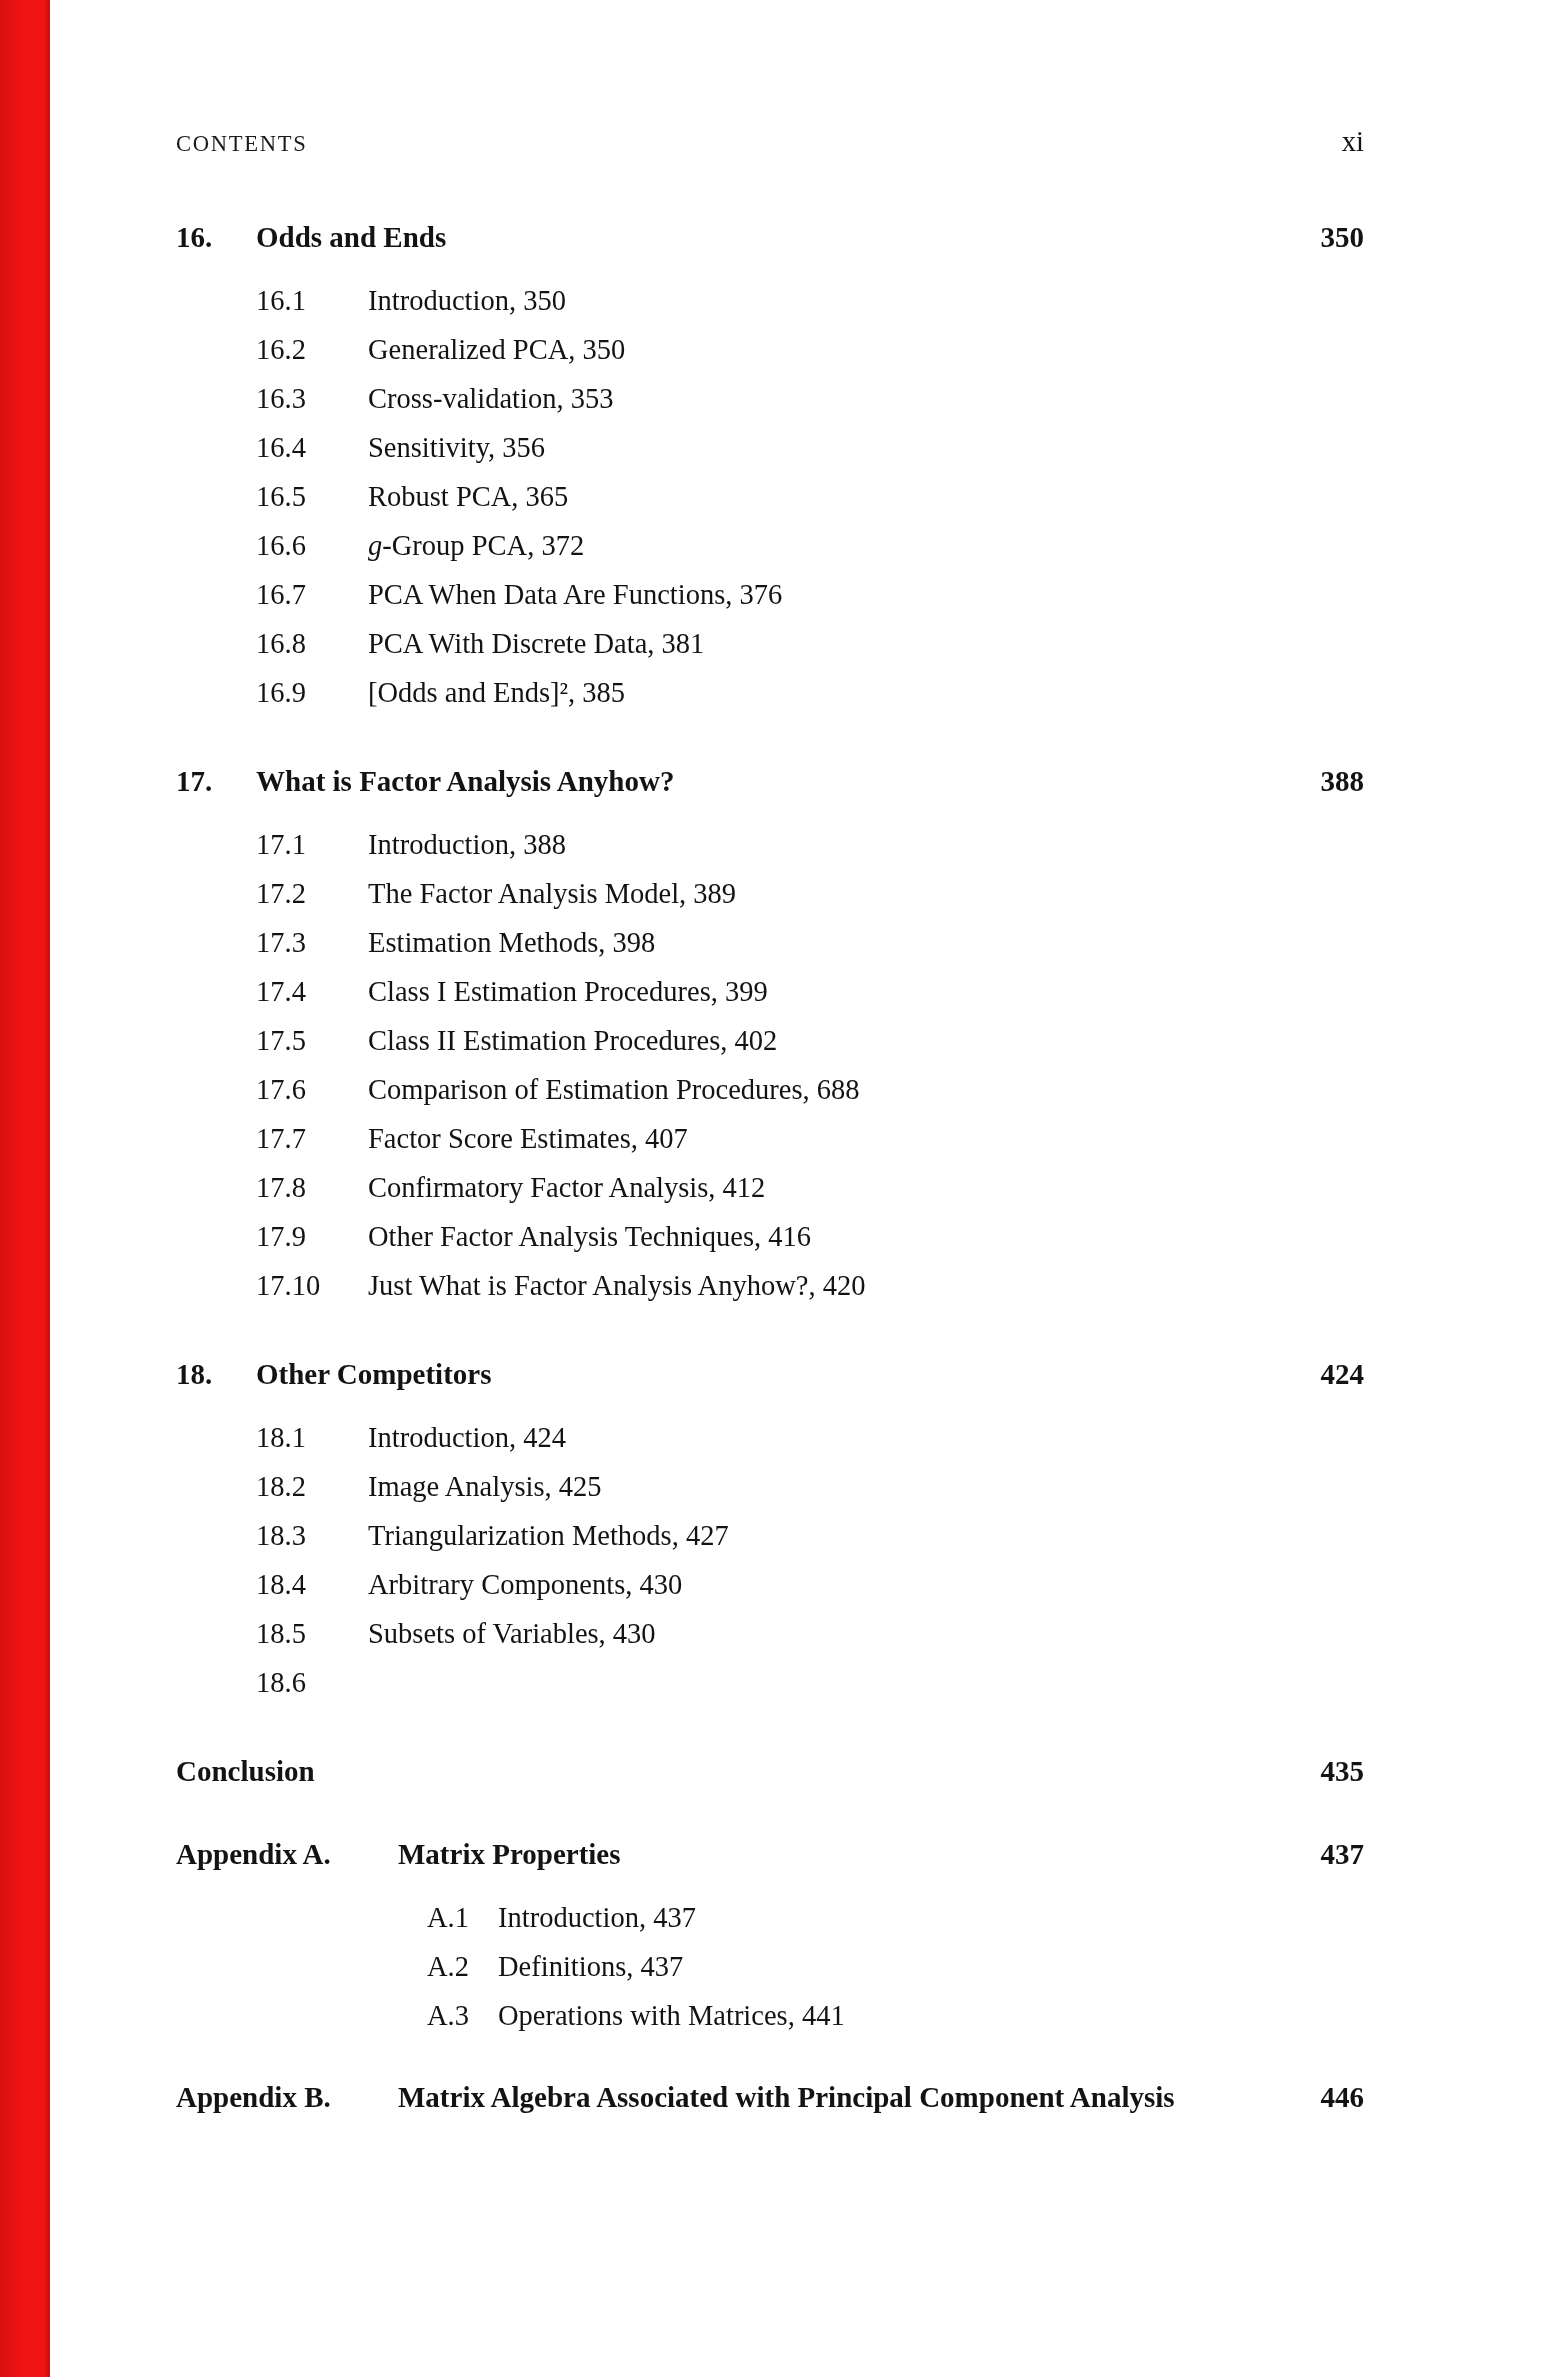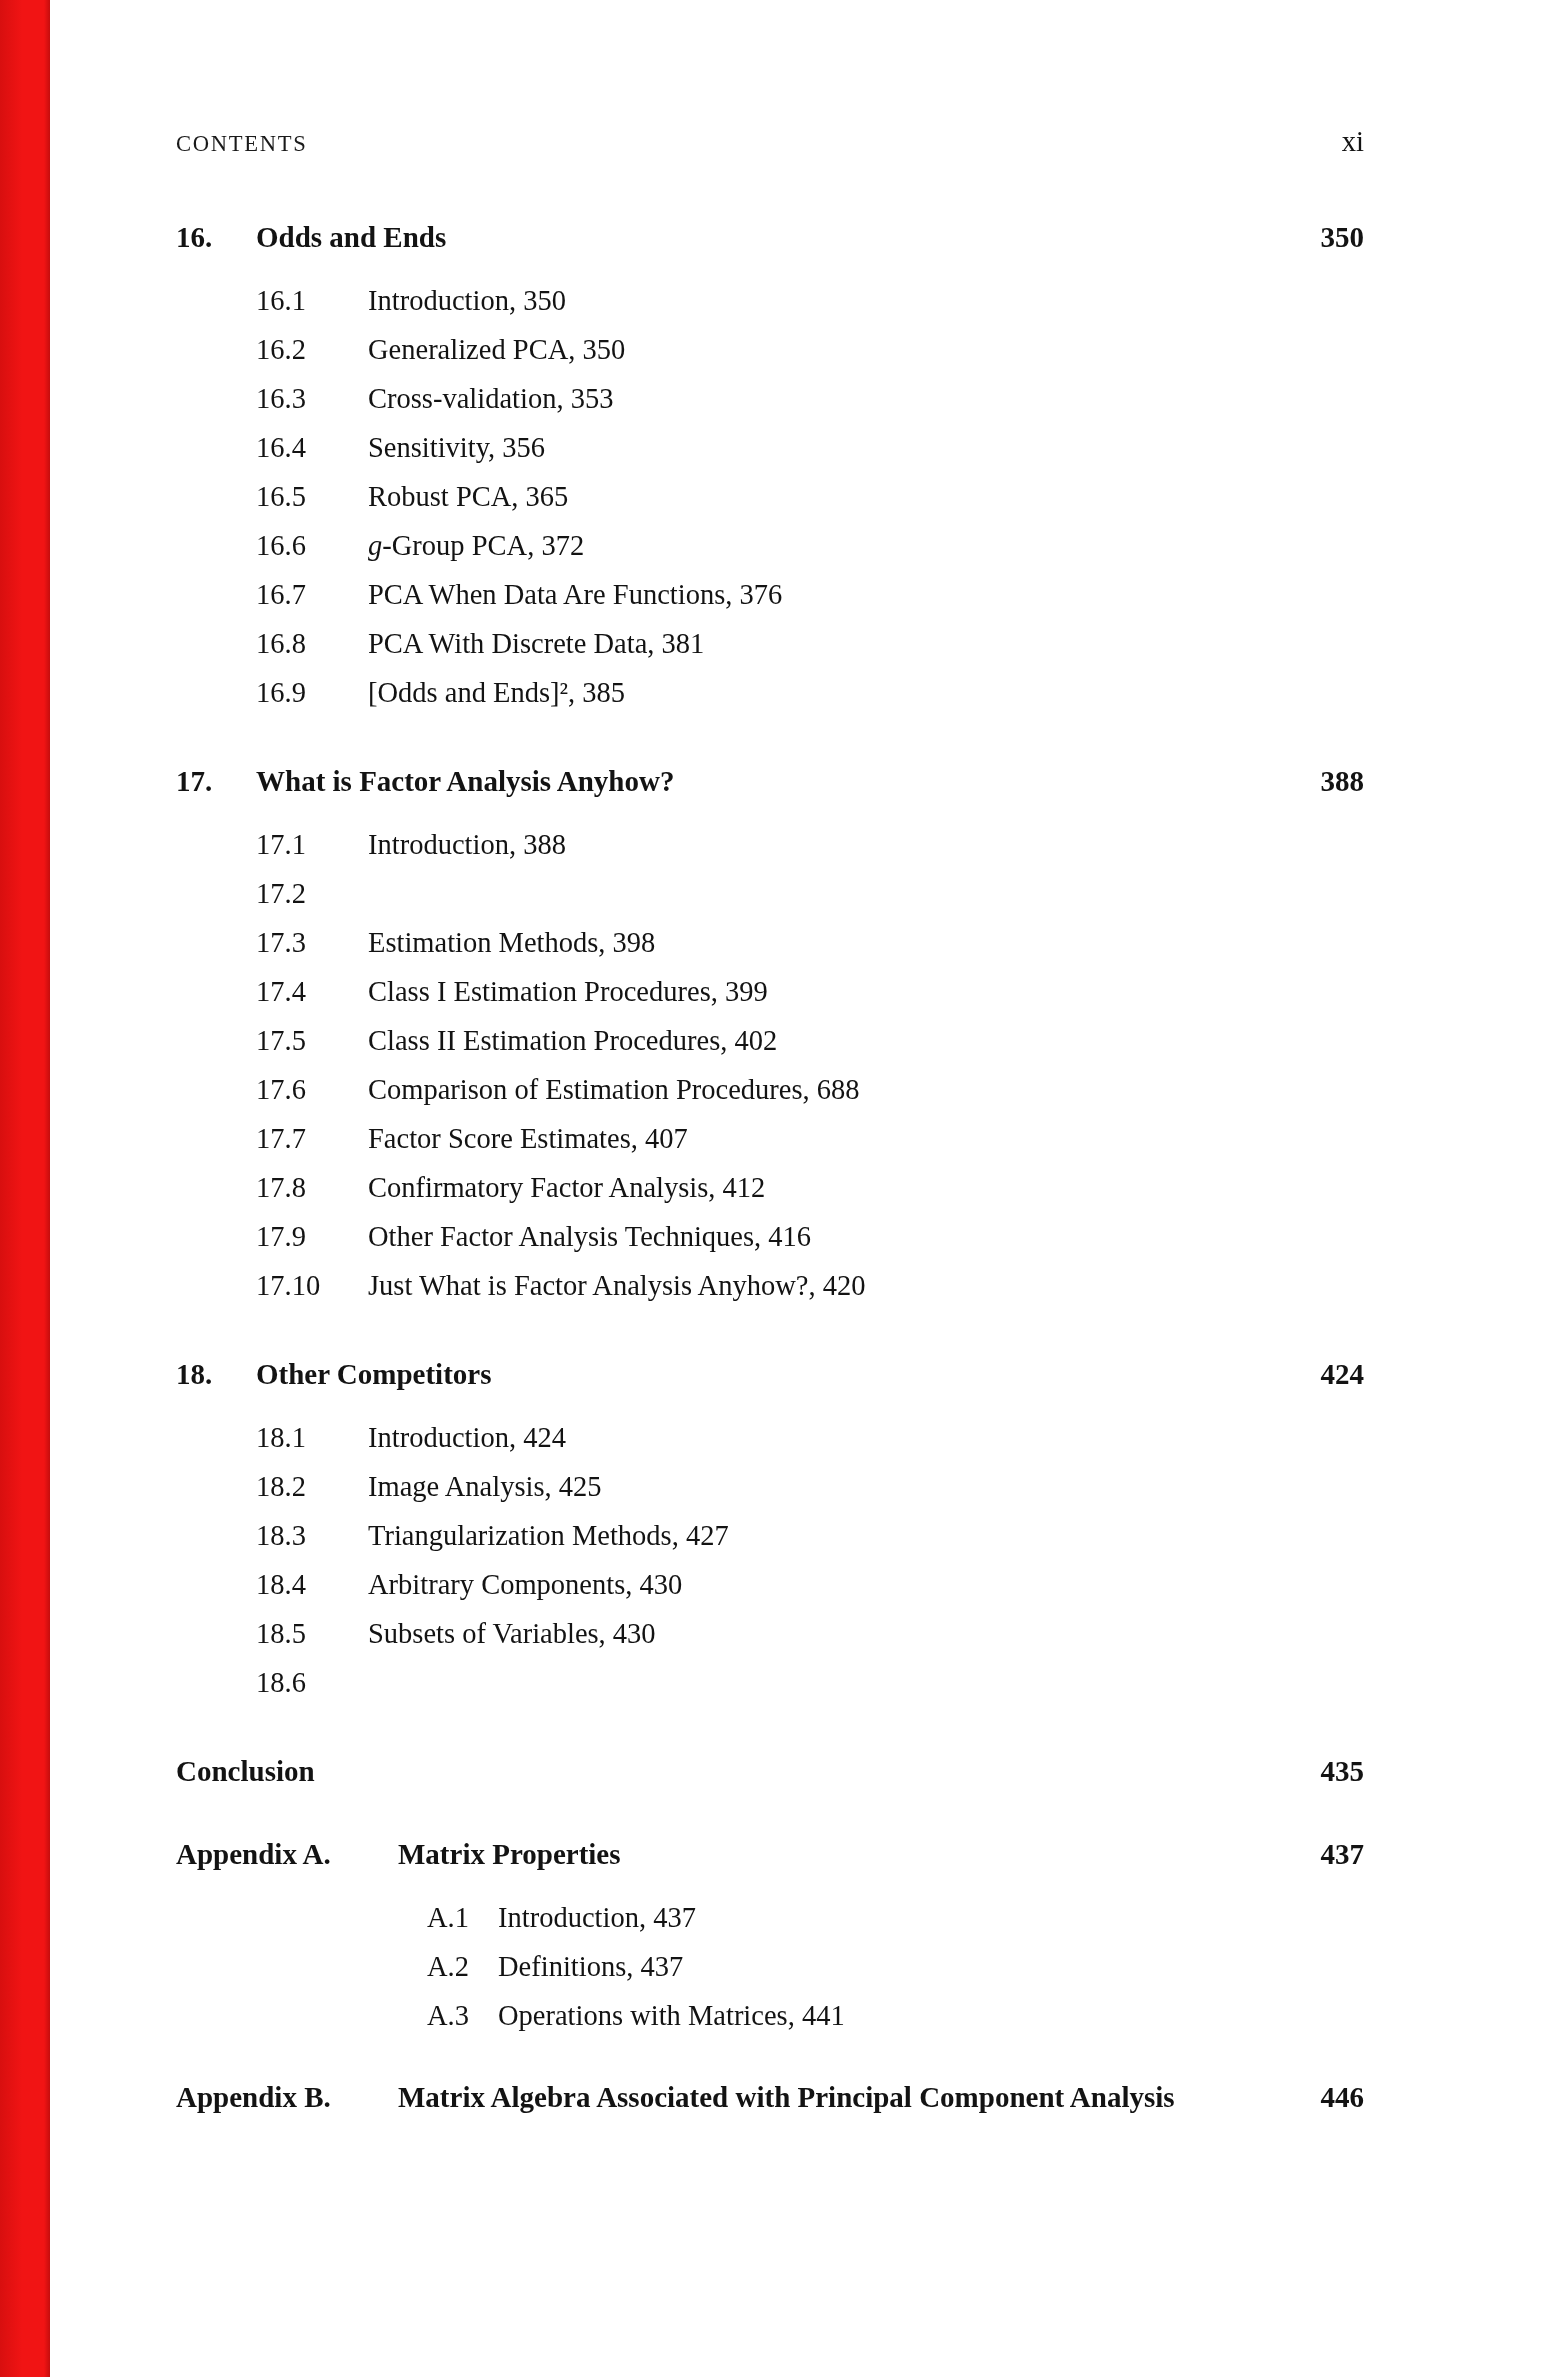--- a/index.html
+++ b/index.html
@@ -134,20 +134,21 @@
           <span class="ch-title">What is Factor Analysis Anyhow?</span>
           <span class="ch-page">388</span>
         </div>
         <div class="entries">
           <div class="entry">
             <span class="e-num">17.1</span>
             <span class="e-text"><span>Introduction, 388</span></span>
           </div>
           <div class="entry">
             <span class="e-num">17.2</span>
+            <span class="e-text"><span>The Factor Analysis Model, 389</span></span>
           </div>
           <div class="entry">
             <span class="e-num">17.3</span>
             <span class="e-text"><span>Estimation Methods, 398</span></span>
           </div>
           <div class="entry">
             <span class="e-num">17.4</span>
             <span class="e-text"><span>Class I Estimation Procedures, 399</span></span>
           </div>
           <div class="entry">

